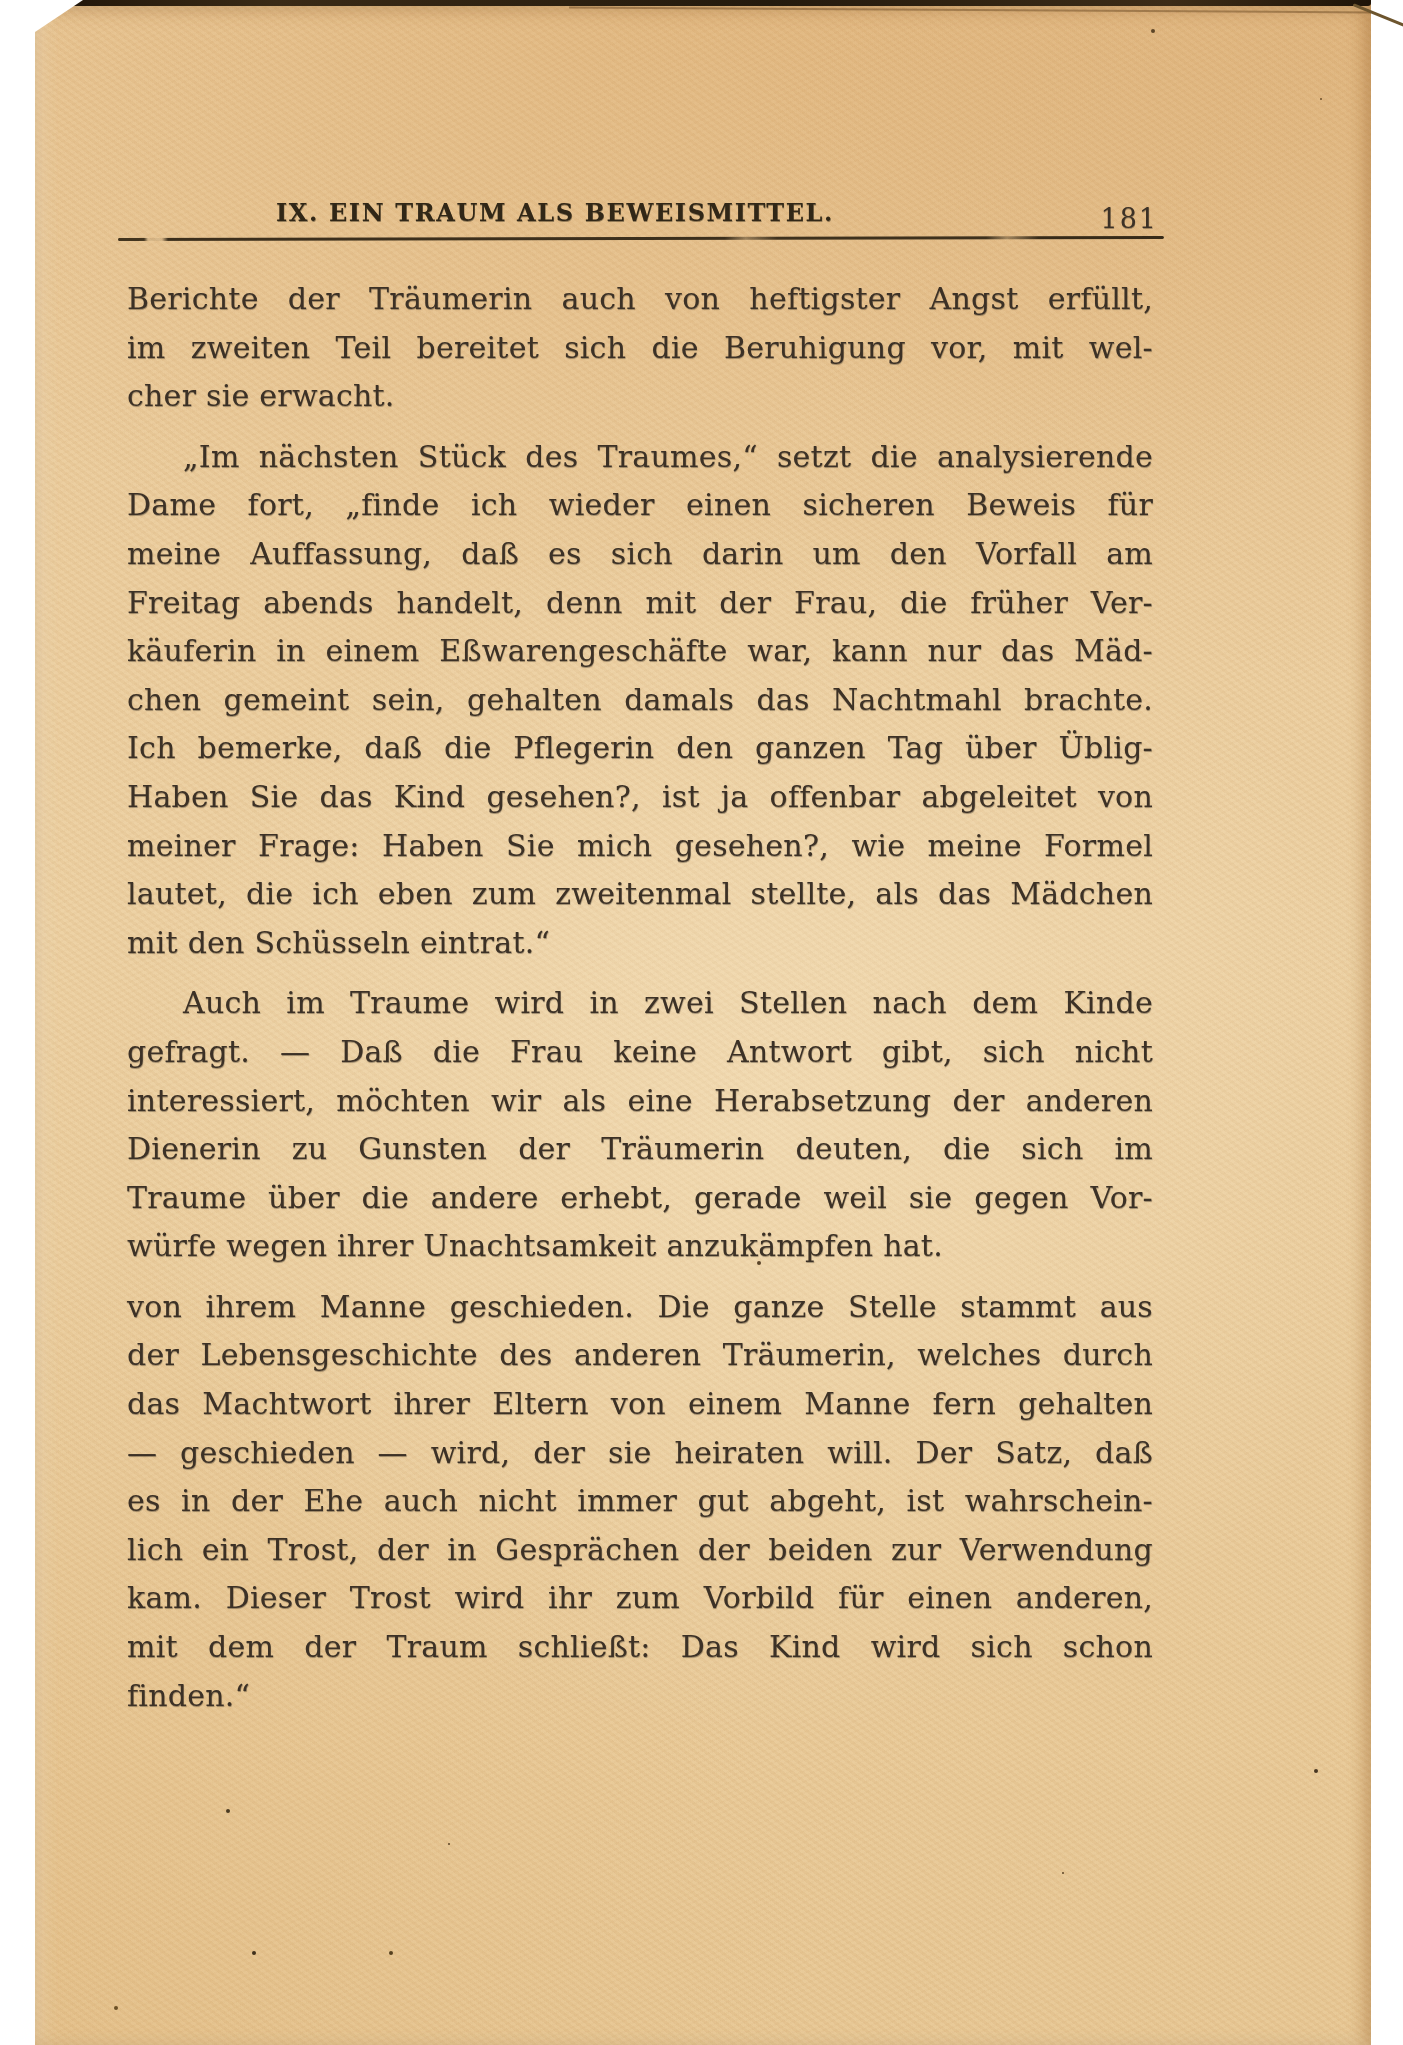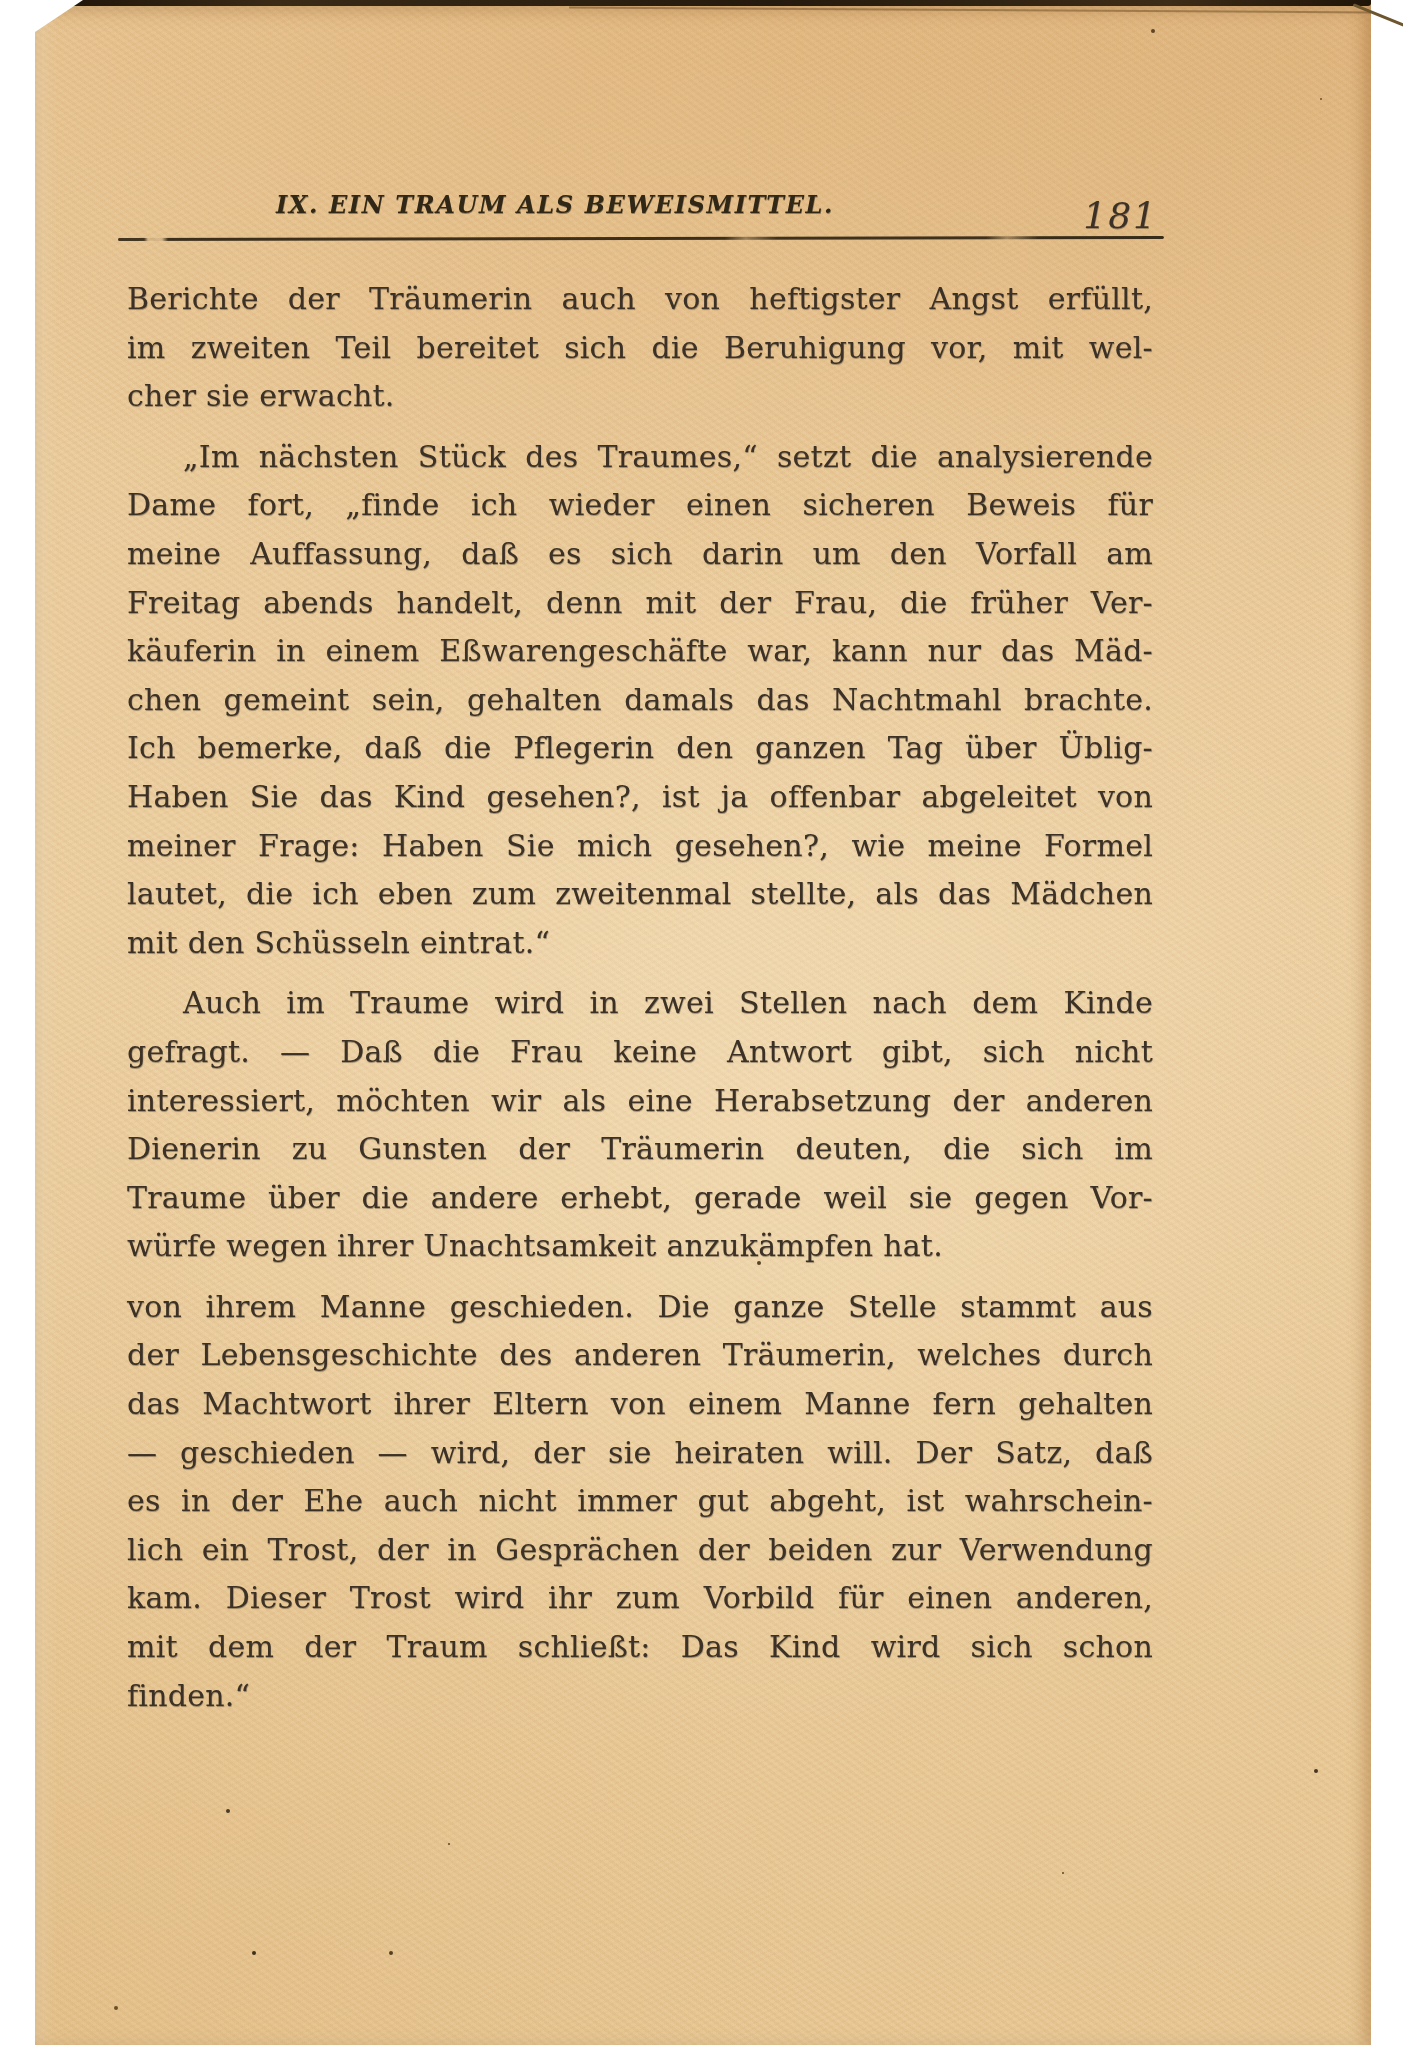--- a/index.html
+++ b/index.html
@@ -25,25 +25,25 @@
   .top-edge{position:absolute;top:0;left:35px;right:32px;height:6px;
     background:linear-gradient(90deg,#1f1408 0%,#3a2a16 18%,#241a0d 55%,#3d2c17 85%,#1f1408 100%);
     border-radius:0 0 3px 2px;}
   .top-edge:after{content:"";position:absolute;left:40%;right:0;top:9px;height:2px;
     background:rgba(99,67,30,0.45);transform:rotate(0.35deg);}
   .corner-notch{position:absolute;top:0;left:35px;width:48px;height:32px;
     background:var(--scan-bg,#ffffff);clip-path:polygon(0 0,100% 0,0 100%);}
   .page-edge-line{position:absolute;top:14px;right:-6px;width:58px;height:3px;
     background:#6d552e;transform:rotate(22deg);border-radius:2px;}
 
-  .running-head{position:absolute;top:190px;left:80px;width:1050px;height:48px;font-style:italic;}
+  .running-head{position:absolute;top:198px;left:80px;width:1050px;height:48px;}
   .chapter{display:block;text-align:center;padding-right:170px;
     font-weight:700;font-size:24px;line-height:30px;letter-spacing:1.6px;
     color:var(--header-ink,#312717);text-shadow:0.4px 0.5px 0.6px rgba(49,39,23,0.45);}
-  .pagenum{position:absolute;right:7px;top:5px;font-size:36px;letter-spacing:2px;
+  .pagenum{position:absolute;right:7px;top:5px;font-size:27px;letter-spacing:2px;
     color:var(--ink,#3c3126);text-shadow:0.4px 0.5px 0.6px rgba(60,49,38,0.4);}
 
   .rule{position:absolute;top:237px;left:83px;width:1046px;height:3px;border-radius:2px;
     background:linear-gradient(90deg,
       #43351f 0px,#43351f 26px, rgba(67,53,31,0.10) 30px, rgba(67,53,31,0.10) 44px,
       #3c2f1c 50px,#3c2f1c 58%, rgba(60,47,28,0.45) 60%,
       #3e311d 63%,#3e311d 83%, rgba(62,49,30,0.40) 85%, #372b19 88%, #372b19 100%);
     transform:rotate(-0.1deg);}
 
   .text-block{position:absolute;left:80px;top:263px;width:1050px;}

